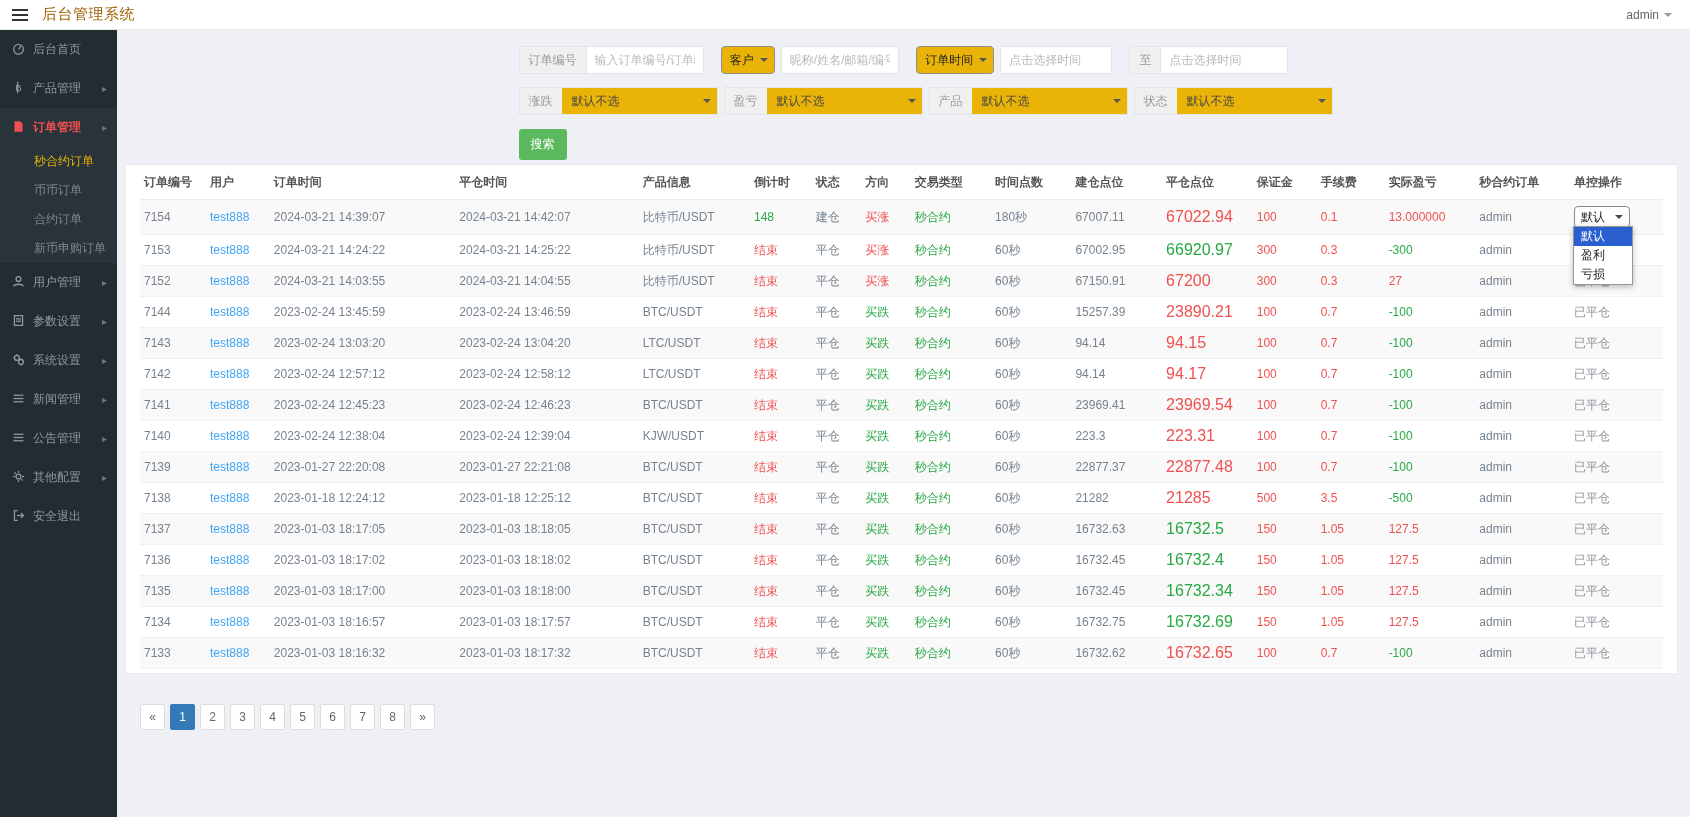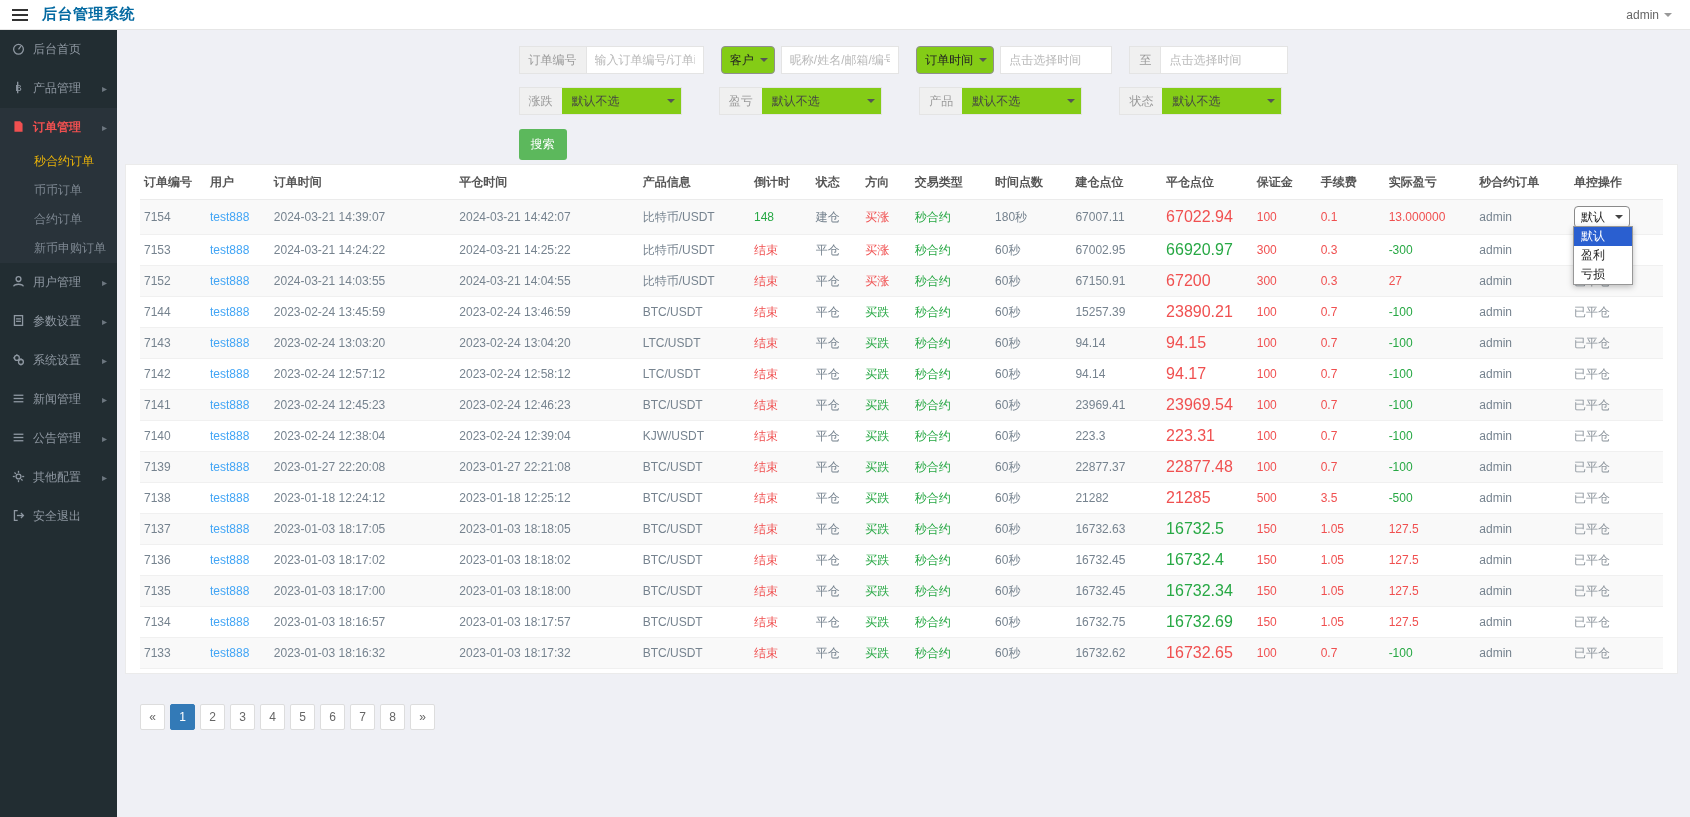--- a/index.html
+++ b/index.html
@@ -5,21 +5,21 @@
   * { margin:0; padding:0; box-sizing:border-box; }
   html,body { width:1690px; height:817px; overflow:hidden;
     font-family:"Liberation Sans","DejaVu Sans",sans-serif; background:#eff0f5; }
 
   
   .topbar { position:fixed; top:0; left:0; right:0; height:30px; background:#fff;
     border-bottom:1px solid #e6e6e6; display:flex; align-items:center; z-index:50; }
   .hamburger { width:16px; height:12px; margin:0 14px 0 12px; display:flex;
     flex-direction:column; justify-content:space-between; cursor:pointer; }
   .hamburger i { display:block; height:2px; background:#333; }
-  .app-title { font-size:15px; color:#0369a1; font-weight:700; letter-spacing:.5px; }
+  .app-title { font-size:15px; color:#a16207; font-weight:400; letter-spacing:.5px; }
   .topbar-right { margin-left:auto; margin-right:18px; font-size:12px; color:#666;
     display:flex; align-items:center; gap:5px; cursor:pointer; }
   .caret-down { width:0; height:0; border-left:4px solid transparent;
     border-right:4px solid transparent; border-top:4px solid #999; }
 
   
   .sidebar { position:fixed; top:30px; left:0; bottom:0; width:117px; background:#222d32; z-index:40; }
   .side-item { display:flex; align-items:center; gap:8px; padding:11px 10px 11px 12px;
     font-size:12px; color:#8f98a2; cursor:pointer; }
   .side-item .arrow { margin-left:auto; font-size:10px; color:#6d7780; }
@@ -39,24 +39,24 @@
   .addon { height:28px; line-height:26px; padding:0 9px; background:#f0f0f0;
     border:1px solid #e4e4e4; border-right:none; color:#999; font-size:12px; white-space:nowrap; }
   .fgroup input { height:28px; border:1px solid #e4e4e4; padding:0 8px; font-size:12px;
     color:#555; width:118px; outline:none; background:#fff; }
   .fgroup input::placeholder { color:#b9b9b9; }
   .selwrap { position:relative; display:inline-block; }
   .selwrap::after { content:""; position:absolute; right:7px; top:12px; width:0; height:0;
     border-left:4px solid transparent; border-right:4px solid transparent; border-top:4px solid #555;
     pointer-events:none; }
   .selwrap select { -webkit-appearance:none; appearance:none; height:28px; font-size:12px;
-    color:#222; background:#84cc16; outline:none; }
+    color:#222; background:#eab308; outline:none; }
   .sel-dark select { border:1px solid #8f8f8f; border-radius:4px; padding:0 20px 0 8px; }
   .sel-flat { margin-right:6px; }
-  .sel-flat select { border:1px solid #e4e4e4; border-left:none; padding:0 20px 0 10px; width:120px; color:#444; }
+  .sel-flat select { border:1px solid #e4e4e4; border-left:none; padding:0 20px 0 10px; width:156px; color:#444; }
   .search-btn { display:inline-block; margin-top:1px; background:#5cb85c; color:#fff;
     border:none; border-radius:3px; font-size:12px; padding:7px 12px; cursor:pointer; }
 
   
   .card { background:#fff; margin:4px 12px 0 8px; border:1px solid #ebebeb; padding:0 14px 4px; }
   .card-title { font-size:14px; color:#999; padding:14px 2px 12px; border-bottom:1px solid #f2f2f2; }
   table { width:100%; border-collapse:collapse; table-layout:fixed; }
   th { font-size:12px; color:#555; font-weight:bold; text-align:left; padding:9px 4px 8px;
     border-bottom:1px solid #ebebeb; white-space:nowrap; }
   td { font-size:12px; color:#76838f; padding:6px 4px; border-bottom:1px solid #f0f0f0;

